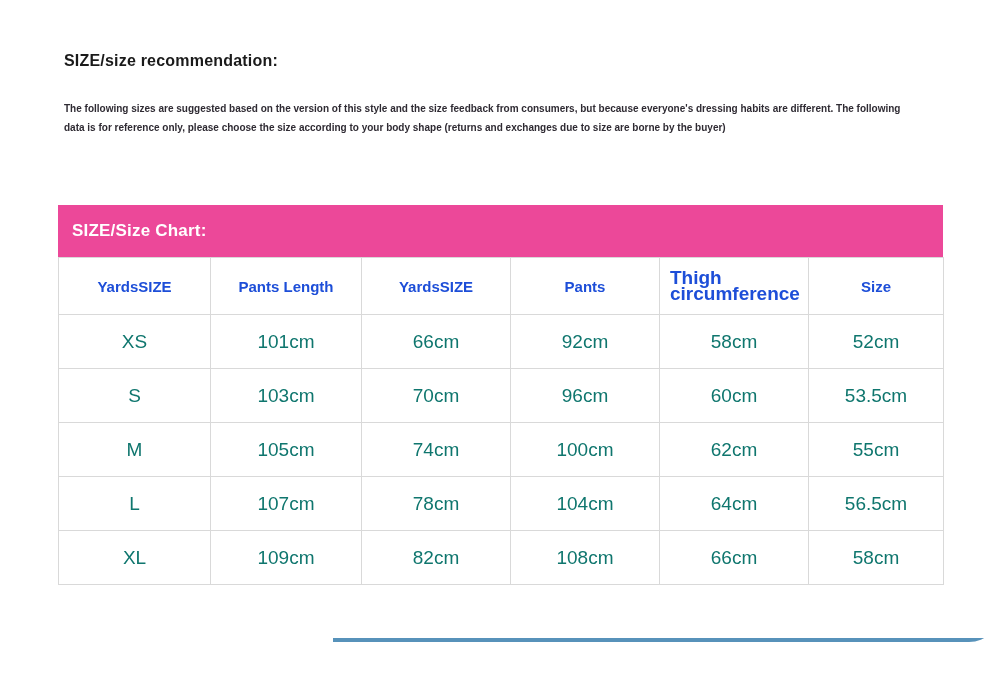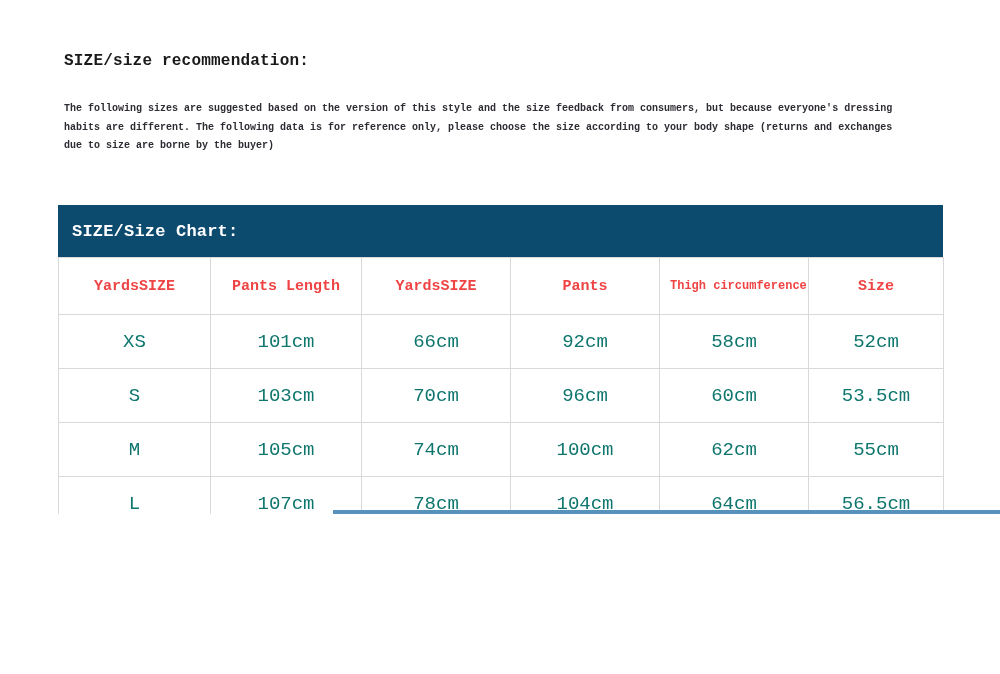--- a/index.html
+++ b/index.html
@@ -1,23 +1,24 @@
 <!DOCTYPE html>
 <html><head>
 <meta charset="utf-8">
 <style>
   * { box-sizing: border-box; margin: 0; padding: 0; }
   html, body { background: #ffffff; }
   .page {
     position: relative;
     width: 1000px;
-    height: 514px;
+    height: 642px;
     background: #ffffff;
     overflow: hidden;
-    font-family: Liberation Mono, monospace;
+    font-family: Liberation Sans, sans-serif;
+    border-radius: 31px;
   }
   .reco-heading {
     position: absolute;
     left: 64px;
     top: 52px;
     font-size: 16px;
     font-weight: bold;
     color: #1a1a1a;
     letter-spacing: 0.2px;
   }
@@ -33,21 +34,21 @@
   }
   .chart-wrap {
     position: absolute;
     left: 58px;
     top: 205px;
     width: 885px;
   }
   .chart-title-bar {
     width: 100%;
     height: 52px;
-    background: #0c4a6e;
+    background: #ec4899;
     display: flex;
     align-items: center;
     padding-left: 14px;
   }
   .chart-title-bar span {
     color: #ffffff;
     font-size: 17px;
     font-weight: bold;
     letter-spacing: 0.2px;
   }
@@ -60,24 +61,24 @@
   table.size-table th,
   table.size-table td {
     border: 1px solid #d9d9d9;
     text-align: center;
     vertical-align: middle;
   }
   table.size-table th {
     height: 57px;
     font-size: 15px;
     font-weight: bold;
-    color: #ef4444;
+    color: #1d4ed8;
   }
   table.size-table th.thigh {
-    font-size: 12px;
+    font-size: 19px;
     text-align: left;
     padding-left: 10px;
     line-height: 16px;
   }
   table.size-table td {
     height: 54px;
     font-size: 19px;
     font-weight: normal;
     color: #0f766e;
   }
@@ -150,19 +151,27 @@
           <td>55cm</td>
         </tr>
         <tr>
           <td>L</td>
           <td>107cm</td>
           <td>78cm</td>
           <td>104cm</td>
           <td>64cm</td>
           <td>56.5cm</td>
         </tr>
+        <tr>
+          <td>XL</td>
+          <td>109cm</td>
+          <td>82cm</td>
+          <td>108cm</td>
+          <td>66cm</td>
+          <td>58cm</td>
+        </tr>
       </tbody>
     </table>
   </div>
 
   <div class="bottom-strip"></div>
 
 </div>
 
 </body></html>

